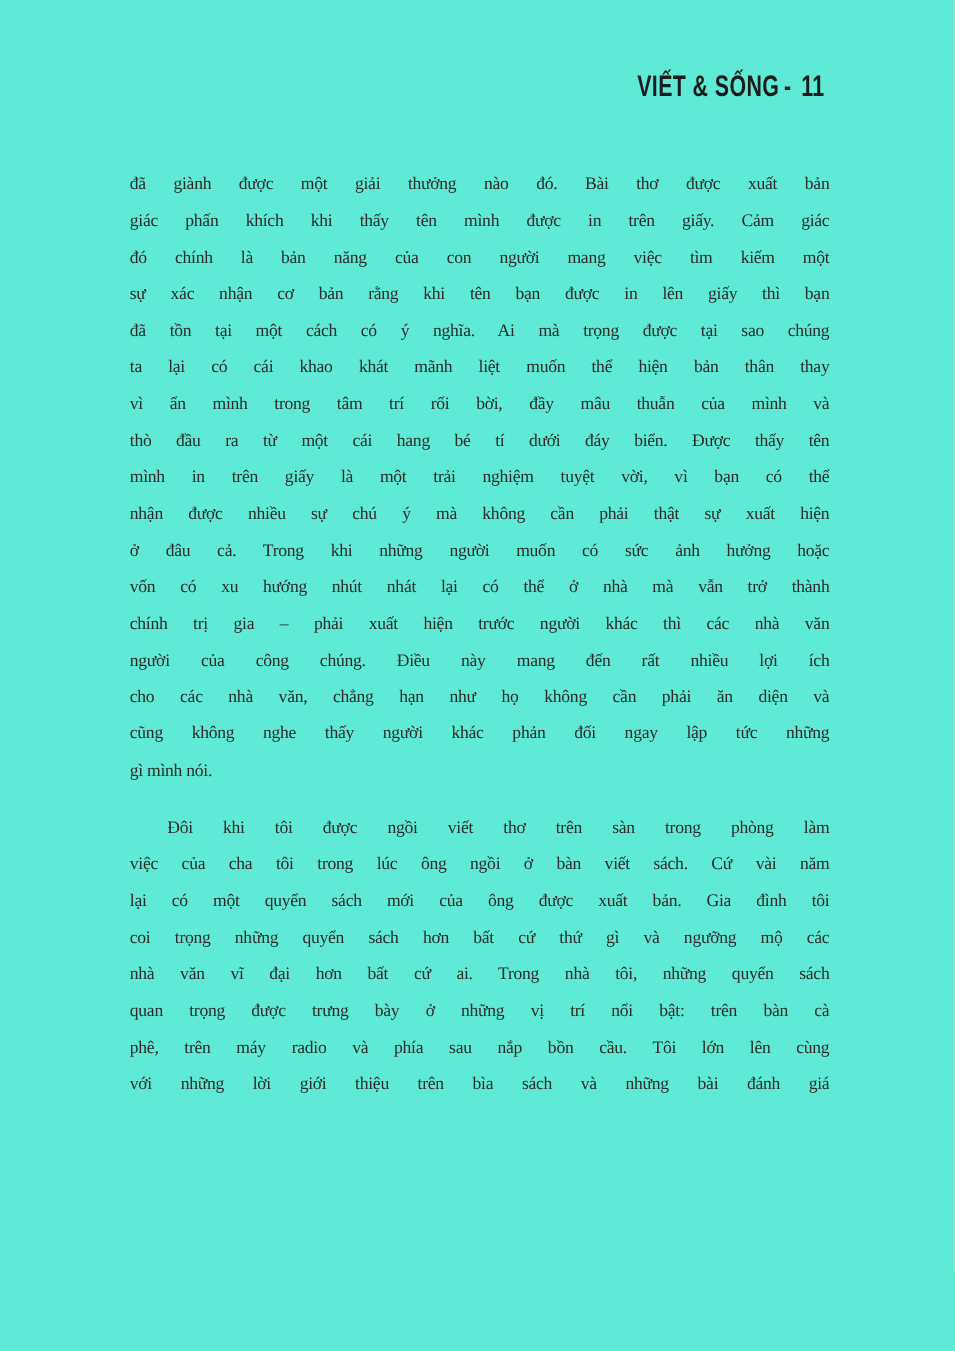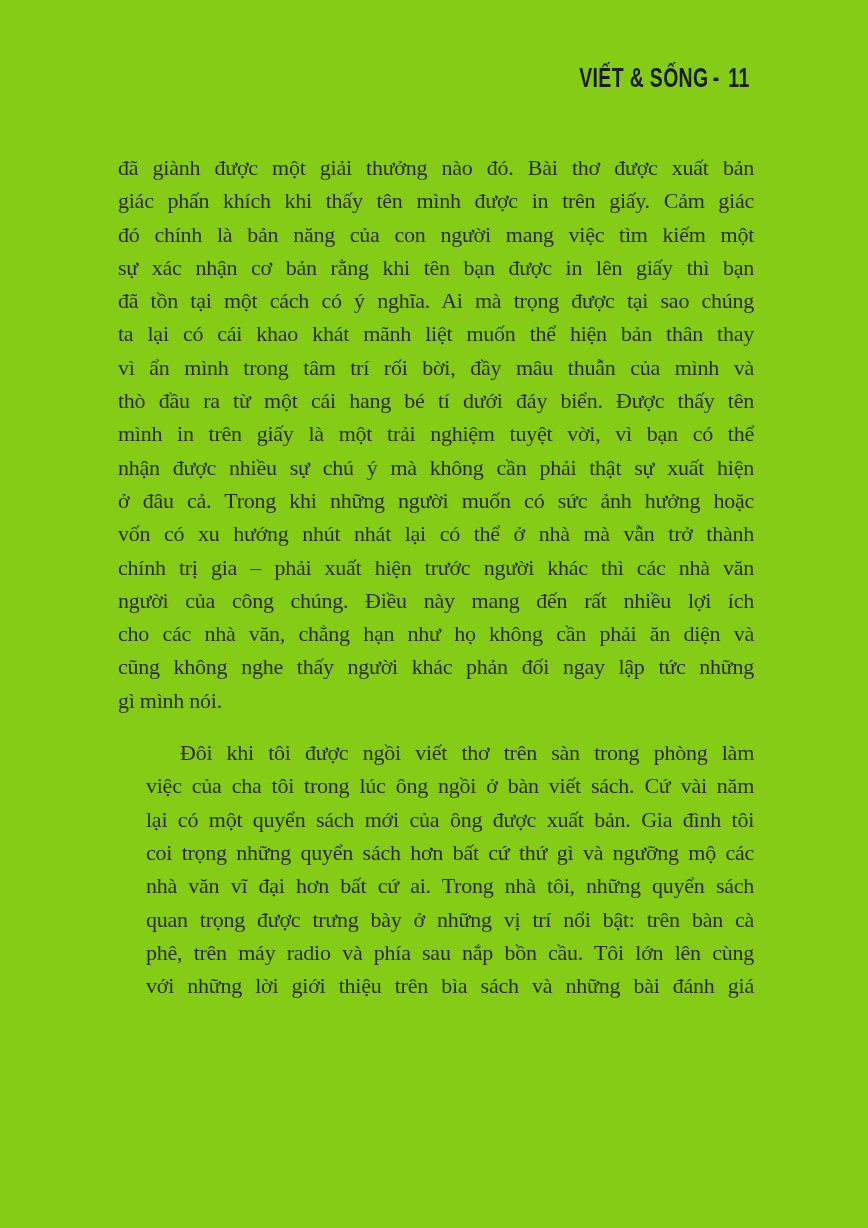--- a/index.html
+++ b/index.html
@@ -5,21 +5,21 @@
   html, body {
     margin: 0;
     padding: 0;
     background: #e9e9e9;
   }
   .page {
     position: relative;
     width: 868px;
     height: 1228px;
     margin: 0 auto;
-    background: #84cc16;
+    background: #5eead4;
     overflow: hidden;
   }
   .page-header {
     position: absolute;
     top: 63px;
     right: 118px;
     font-family: "Liberation Sans", sans-serif;
     font-weight: 700;
     font-size: 27px;
     color: #1c1c1c;
@@ -33,27 +33,26 @@
   }
   .page-header .pgnum {
     margin-left: 8px;
   }
   .content {
     position: absolute;
     top: 151px;
     left: 118px;
     width: 636px;
     font-family: "Liberation Serif", serif;
-    font-size: 22px;
+    font-size: 16px;
     letter-spacing: -0.25px;
     color: #2e2b28;
   }
   .paragraph + .paragraph {
     margin-top: 19px;
-    margin-left: 28px;
   }
   .line {
     line-height: 33.3px;
     text-align: justify;
     text-align-last: justify;
   }
   .line.last-left {
     text-align-last: left;
   }
   .line.indent {

